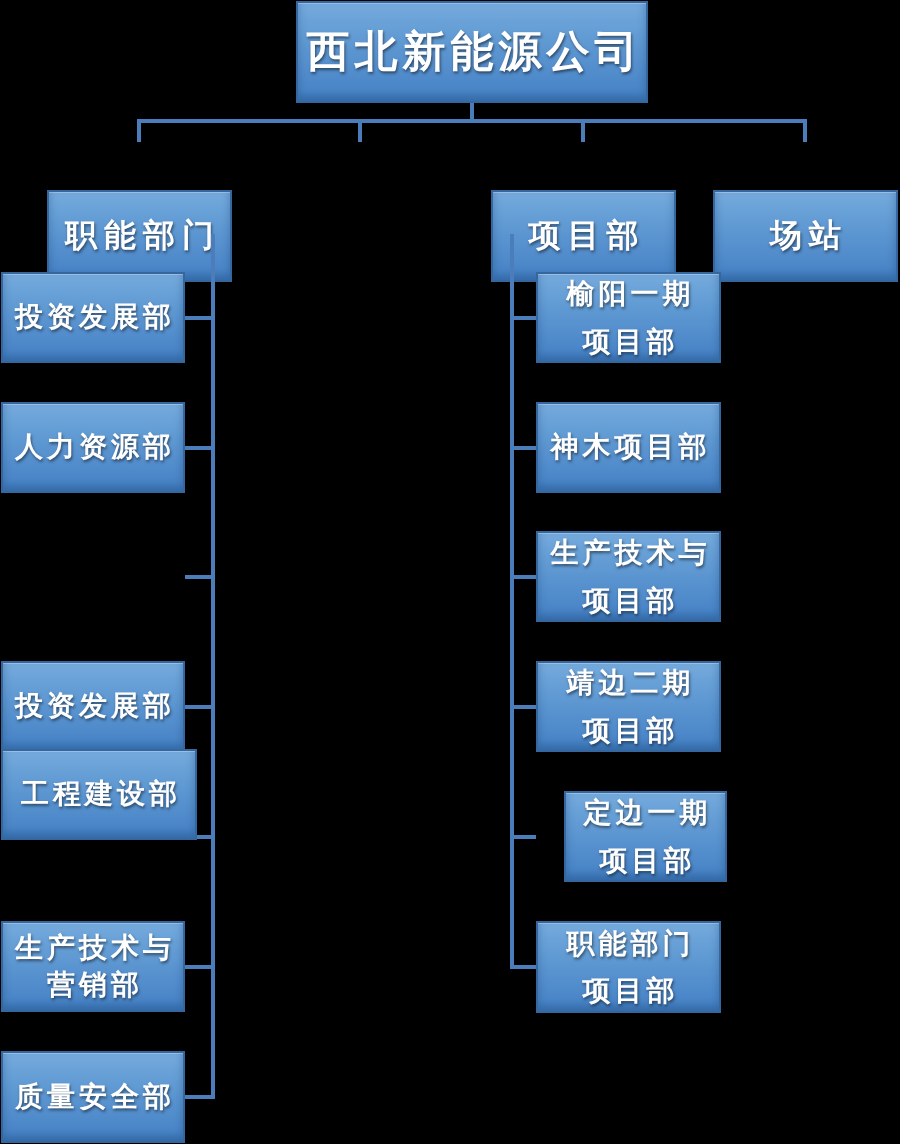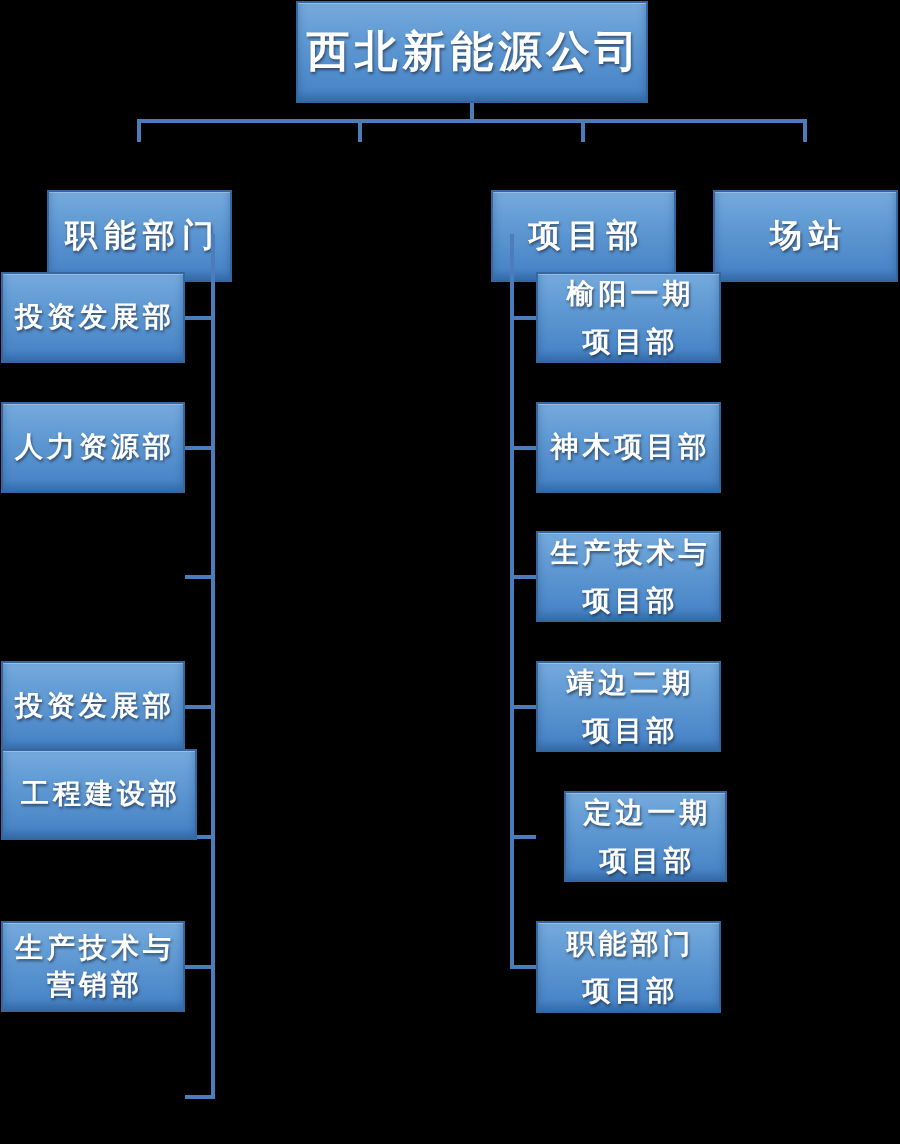--- a/index.html
+++ b/index.html
@@ -60,20 +60,21 @@
   <div class="line" style="left:185px;top:835px;width:26px;height:4px"></div>
   <div class="line" style="left:185px;top:965px;width:26px;height:4px"></div>
   <div class="line" style="left:185px;top:1095px;width:26px;height:4px"></div>
 
   <div class="node child" style="left:1px;top:272px;width:184px;height:91px">投资发展部</div>
   <div class="node child" style="left:1px;top:402px;width:184px;height:91px">人力资源部</div>
   <div class="node child" style="left:1px;top:661px;width:184px;height:91px">投资发展部</div>
   <div class="node child" style="left:1px;top:749px;width:196px;height:91px">工程建设部</div>
   <div class="node child" style="left:1px;top:921px;width:184px;height:91px">生产技术与
 营销部</div>
+  <div class="node child" style="left:1px;top:1051px;width:184px;height:92px">质量安全部</div>
 
   <div class="line" style="left:510px;top:234px;width:4px;height:735px"></div>
   <div class="line" style="left:512px;top:316px;width:24px;height:4px"></div>
   <div class="line" style="left:512px;top:446px;width:24px;height:4px"></div>
   <div class="line" style="left:512px;top:575px;width:24px;height:4px"></div>
   <div class="line" style="left:512px;top:705px;width:24px;height:4px"></div>
   <div class="line" style="left:512px;top:835px;width:24px;height:4px"></div>
   <div class="line" style="left:512px;top:965px;width:24px;height:4px"></div>
 
   <div class="node child loose" style="left:536px;top:272px;width:185px;height:91px">榆阳一期

